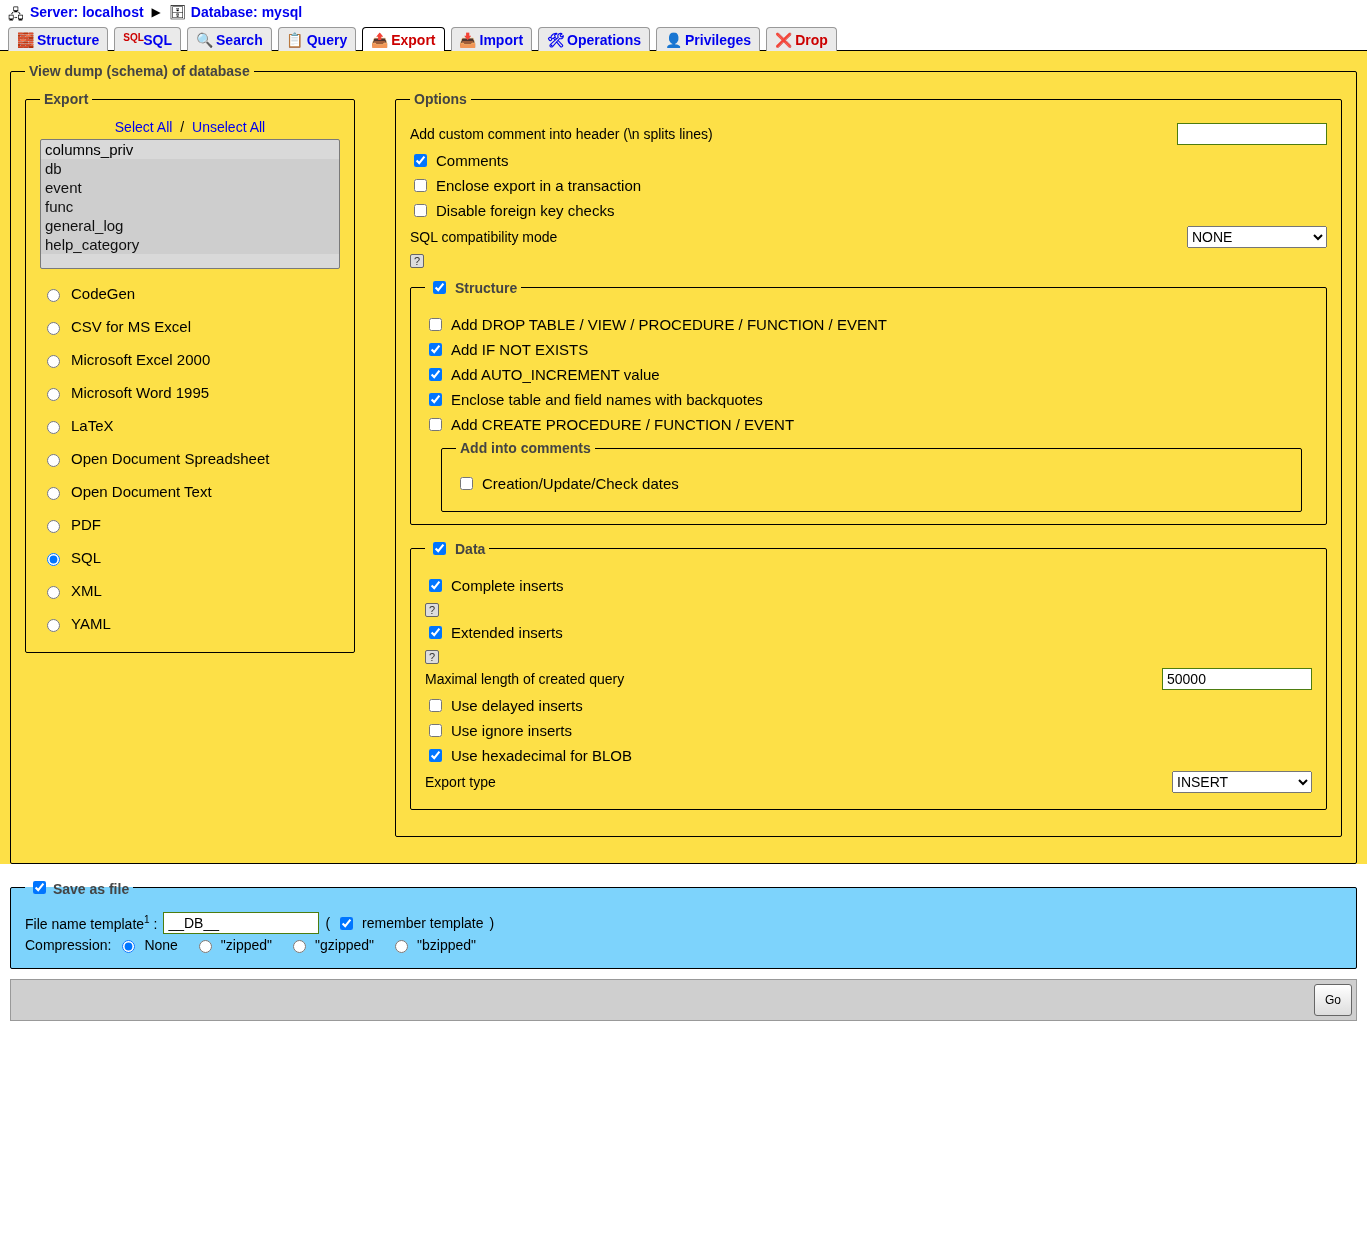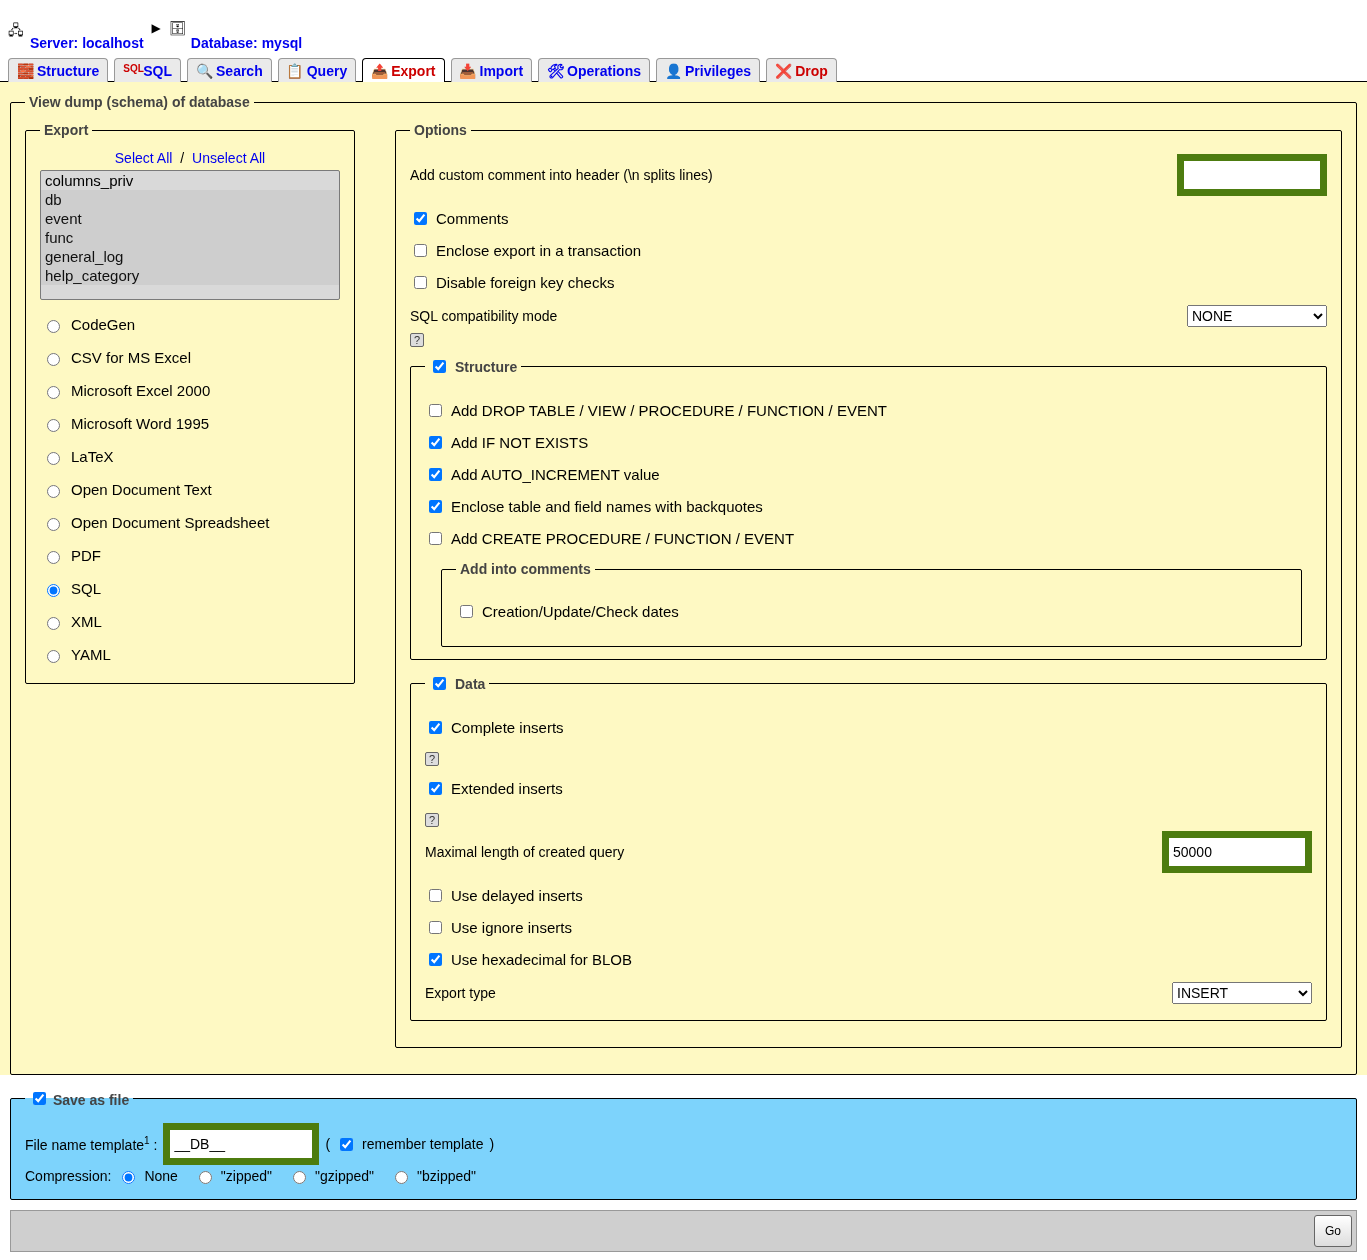--- a/index.html
+++ b/index.html
@@ -4,21 +4,21 @@
 <style>
 * { box-sizing: border-box; }
 body {
   margin: 0;
   padding: 0;
   font-family: "Lucida Grande", Arial, sans-serif;
   font-size: 14px;
   background: #fff;
   color: #000;
 }
-a { color: #0000EE; text-decoration: none; margin-top: 31px; }
+a { color: #0000EE; text-decoration: none; }
 .breadcrumb {
   padding: 4px 8px;
   display: flex;
   align-items: center;
   gap: 4px;
 }
 .breadcrumb .bc-item { font-weight: bold; color: #0000EE; }
 .breadcrumb .arrow { font-size: 12px; margin: 0 4px; }
 .icon-server, .icon-db, .icon-tab {
   display: inline-block;
@@ -59,21 +59,21 @@
 .tab.active span.tlabel { color: #cc0000; }
 .tab-drop span.tlabel { color: #cc0000; }
 .tab-import span.tlabel,
 .tab-operations span.tlabel,
 .tab-privileges span.tlabel {
   color: #0000EE;
 }
 .tab .ticon { width: 16px; height: 16px; display: inline-block; }
 
 .main-area {
-  background: #fef9c3;
+  background: #fde047;
   padding: 12px 10px 0 10px;
   margin-top: 0;
 }
 fieldset {
   border: 1px solid #000;
   border-radius: 2px;
   padding: 12px 14px;
   margin: 0 0 14px 0;
 }
 legend {
@@ -103,21 +103,21 @@
 .table-list option { padding: 1px 4px; }
 .radio-list { margin-top: 8px; }
 .radio-list label {
   display: flex;
   align-items: center;
   gap: 8px;
   padding: 8px 2px;
   font-size: 15px;
 }
 .opt-row { display:flex; align-items:center; gap:10px; margin: 4px 0; justify-content: space-between;}
-.chk-row { display:flex; align-items:center; gap:6px; margin: 13px 0; }
+.chk-row { display:flex; align-items:center; gap:6px; margin: 6px 0; }
 .chk-row label { font-size:15px; }
 .help-icon {
   display:inline-block;
   width:14px; height:14px;
   font-size:11px;
   border:1px solid #666;
   border-radius:2px;
   text-align:center;
   line-height:12px;
   color:#333;
@@ -127,22 +127,22 @@
 .sub-fs { margin-top: 10px; }
 .sub-fs legend { display:flex; align-items:center; gap:6px; }
 select.compat, select.export-type {
   min-width: 140px;
   font-size: 14px;
   height: 22px;
 }
 input[type="text"].txt {
   height: 22px;
   font-size: 14px;
-  padding: 14px 4px;
-  border: 7px solid #4d7c0f;
+  padding: 5px 4px;
+  border: 1px solid #4d7c0f;
 }
 .comment-input { width: 150px; }
 .maxlen-input { width: 150px; }
 .save-fs { margin: 10px; }
 .save-row { display:flex; align-items:center; gap:6px; margin:3px 0; flex-wrap: wrap; }
 .save-row sup { font-size: 10px; }
 .go-btn-bar {
   background: #cfcfcf;
   border: 1px solid #999;
   margin: 0 10px 10px 10px;
@@ -247,25 +247,25 @@
             <label>
               <input type="radio" name="fmt" style="">
               <span>Microsoft Word 1995</span>
             </label>
             <label>
               <input type="radio" name="fmt" style="">
               <span>LaTeX</span>
             </label>
             <label>
               <input type="radio" name="fmt" style="">
+              <span>Open Document Spreadsheet</span>
+            </label>
+            <label>
+              <input type="radio" name="fmt" style="">
               <span>Open Document Text</span>
-            </label>
-            <label>
-              <input type="radio" name="fmt" style="">
-              <span>Open Document Spreadsheet</span>
             </label>
             <label>
               <input type="radio" name="fmt" style="">
               <span>PDF</span>
             </label>
             <label>
               <input type="radio" name="fmt" checked="" style="">
               <span>SQL</span>
             </label>
             <label>

